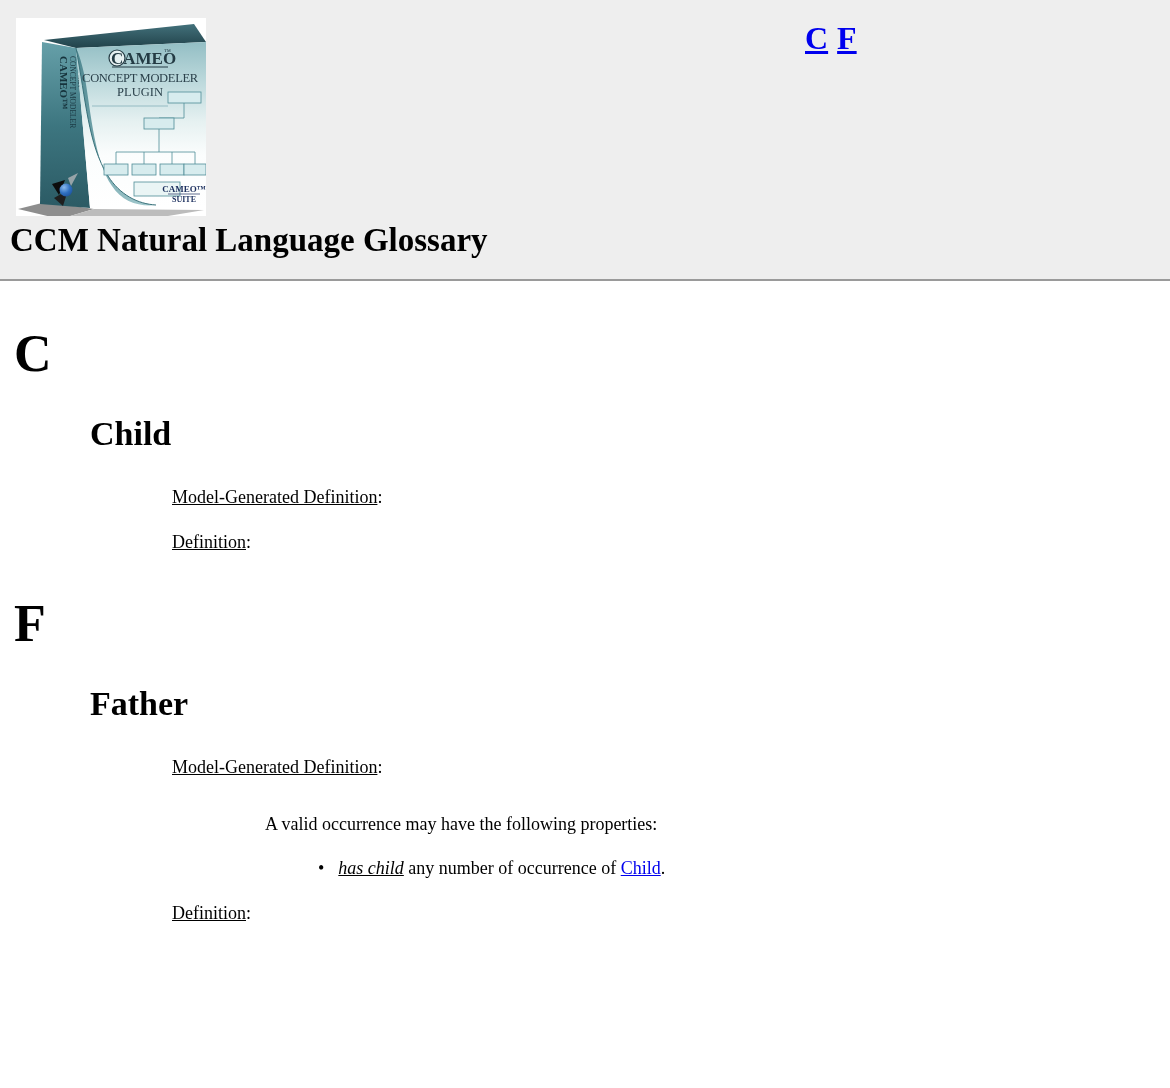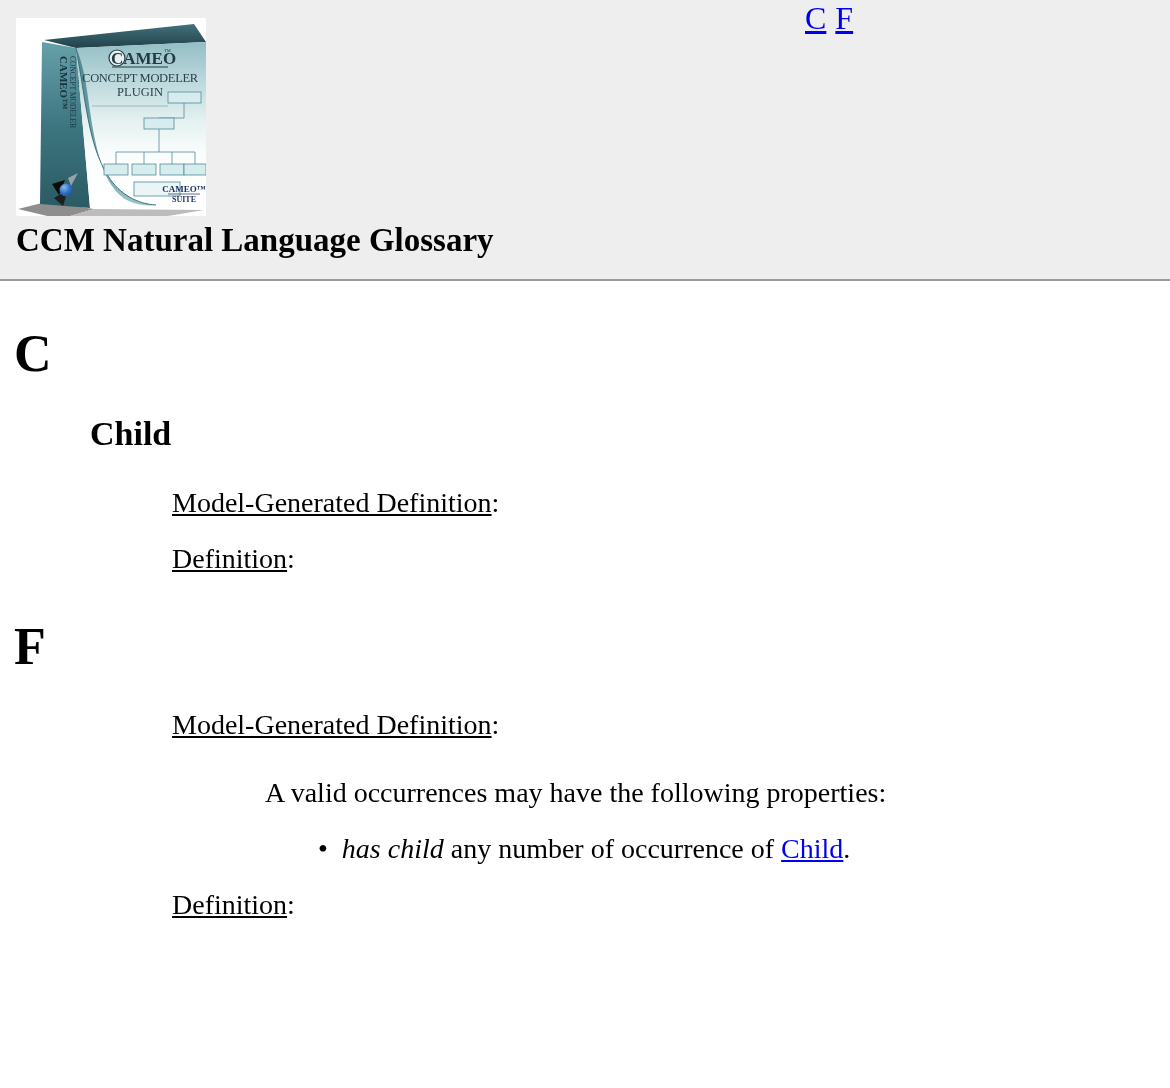--- a/index.html
+++ b/index.html
@@ -26,30 +26,31 @@
     position: absolute;
     left: 16px;
     top: 18px;
     width: 190px;
     height: 198px;
     background: #ffffff;
   }
   .index-links {
     position: absolute;
     left: 805px;
-    top: 0;
+    top: 20px;
     font-size: 32px;
     line-height: 1.15;
     white-space: nowrap;
+    font-weight: bold;
   }
   .index-links a { color: #0000EE; text-decoration: underline; }
   .index-links a + a { margin-left: 9px; }
   .site-title {
     position: absolute;
-    left: 16px;
+    left: 10px;
     top: 222px;
     font-size: 33px;
     font-weight: bold;
     line-height: 1.1;
     white-space: nowrap;
   }
 
   
   main { display: block; }
   h1, h2, p { margin: 0; padding: 0; font-weight: normal; }
@@ -59,35 +60,35 @@
     font-weight: bold;
     line-height: 1.1;
     margin-left: 14px;
   }
   .term {
     font-size: 34px;
     font-weight: bold;
     line-height: 1.15;
     margin-left: 90px;
   }
-  .def { font-size: 28px; line-height: 1.15; }
+  .def { font-size: 18px; line-height: 1.15; }
 
   .ind2 { margin-left: 172px; }
   .ind3 { margin-left: 265px; }
   .ind4 { margin-left: 318px; }
 
   .mtC    { margin-top: 44px; }
   .mtF    { margin-top: 42px; }
   .mtTerm { margin-top: 32px; }
   .mt34   { margin-top: 34px; }
   .mt36   { margin-top: 36px; }
   .mt38   { margin-top: 24px; }
 
   .u { text-decoration: underline; }
-  .it { font-style: italic; }
+  .it { font-style: italic; text-decoration: underline; }
   .marker { display: inline-block; margin-right: 14px; }
   a.termlink { color: #0000EE; text-decoration: underline; }
 
   svg text { font-family: "Liberation Serif", "DejaVu Serif", serif; }
 </style>
 </head>
 <body>
 
 <div class="header">
 
@@ -183,22 +184,23 @@
   <h1 class="letter mtC" id="C">C</h1>
 
   <h2 class="term mtTerm">Child</h2>
 
   <p class="def ind2 mt34"><span class="u">Model-Generated Definition</span><span>:</span></p>
 
   <p class="def ind2 mt38"><span class="u">Definition</span><span>:</span></p>
 
   <h1 class="letter mtF" id="F">F</h1>
 
+  <h2 class="term mtTerm">Father</h2>
 
   <p class="def ind2 mt34"><span class="u">Model-Generated Definition</span><span>:</span></p>
 
-  <p class="def ind3 mt36">A valid occurrences may have the following properties:</p>
+  <p class="def ind3 mt36">A valid occurrence may have the following properties:</p>
 
   <p class="def ind4 mt38"><span class="marker">•</span><span class="it">has child</span><span> any number of occurrence of </span><a href="#C" class="termlink">Child</a><span>.</span></p>
 
   <p class="def ind2 mt38"><span class="u">Definition</span><span>:</span></p>
 
 </main>
 
 </body></html>

